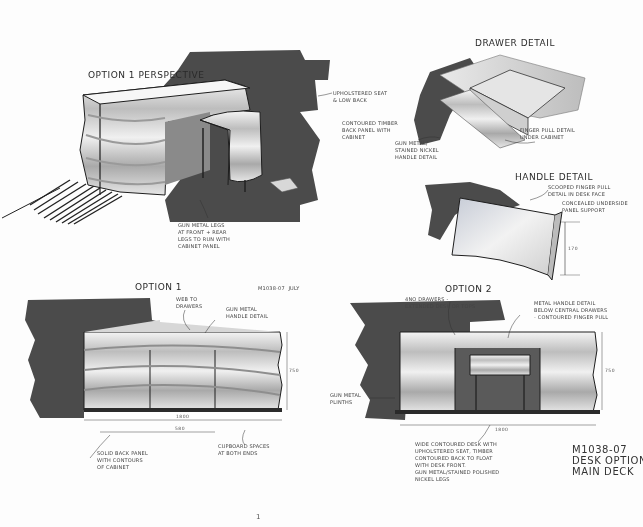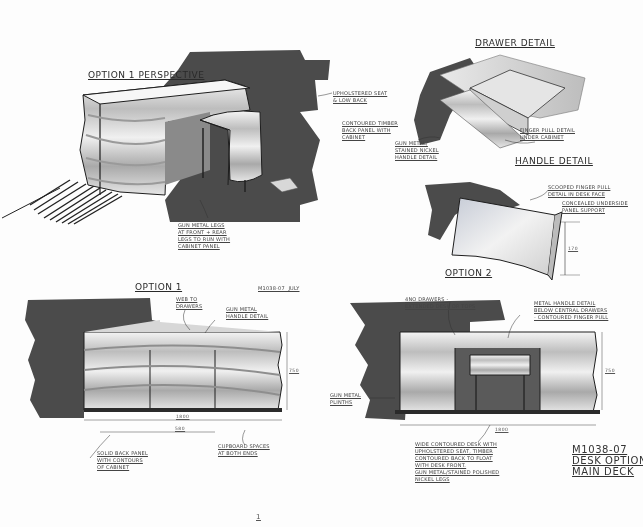--- a/index.html
+++ b/index.html
@@ -1,19 +1,19 @@
 <!DOCTYPE html>
 <html><head>
 <meta charset="utf-8">
 <style>
   html,body{margin:0;padding:0;background:#fff;}
   body{width:643px;height:527px;position:relative;overflow:hidden;font-family:"DejaVu Sans",sans-serif;color:#333;}
   .sheet{position:absolute;left:0;top:0;width:643px;height:527px;background:#fdfdfd;}
   svg.art{position:absolute;left:0;top:0;}
-  .lbl{position:absolute;font-family:"DejaVu Sans",sans-serif;color:#2a2a2a;letter-spacing:0.5px;white-space:nowrap;text-decoration:underline;}
+  .lbl{position:absolute;font-family:"DejaVu Sans",sans-serif;color:#2a2a2a;letter-spacing:0.5px;white-space:nowrap;}
   .title{font-size:9px;text-transform:uppercase;}
   .note{font-size:5px;line-height:7px;color:#444;white-space:pre;letter-spacing:0.2px;}
   .dim{font-size:4.5px;color:#555;}
   .sheet-id{font-size:10px;line-height:11px;color:#333;white-space:pre;letter-spacing:0.6px;}
 </style>
 </head>
 <body>
 
 <div class="sheet">
 
@@ -123,23 +123,23 @@
       <line x1="602" y1="332" x2="602" y2="410" stroke="#444" stroke-width="0.5"></line>
       <path d="M450 302 Q445 320 455 335" stroke="#333" stroke-width="0.5" fill="none"></path>
       <path d="M520 315 Q510 325 508 338" stroke="#333" stroke-width="0.5" fill="none"></path>
       <path d="M490 425 Q485 435 478 442" stroke="#333" stroke-width="0.5" fill="none"></path>
       <line x1="370" y1="398" x2="395" y2="398" stroke="#333" stroke-width="0.5"></line>
     </g>
   </svg>
 
   <div class="lbl title" style="left:88px;top:70px;">OPTION 1 PERSPECTIVE</div>
   <div class="lbl title" style="left:475px;top:38px;">DRAWER DETAIL</div>
-  <div class="lbl title" style="left:515px;top:156px;">HANDLE DETAIL</div>
+  <div class="lbl title" style="left:515px;top:172px;">HANDLE DETAIL</div>
   <div class="lbl title" style="left:135px;top:282px;">OPTION 1</div>
-  <div class="lbl title" style="left:445px;top:268px;">OPTION 2</div>
+  <div class="lbl title" style="left:445px;top:284px;">OPTION 2</div>
 
   <div class="lbl note" style="left:333px;top:90px;">UPHOLSTERED SEAT
 &amp; LOW BACK</div>
   <div class="lbl note" style="left:342px;top:120px;">CONTOURED TIMBER
 BACK PANEL WITH
 CABINET</div>
   <div class="lbl note" style="left:178px;top:222px;">GUN METAL LEGS
 AT FRONT + REAR
 LEGS TO RUN WITH
 CABINET PANEL</div>

